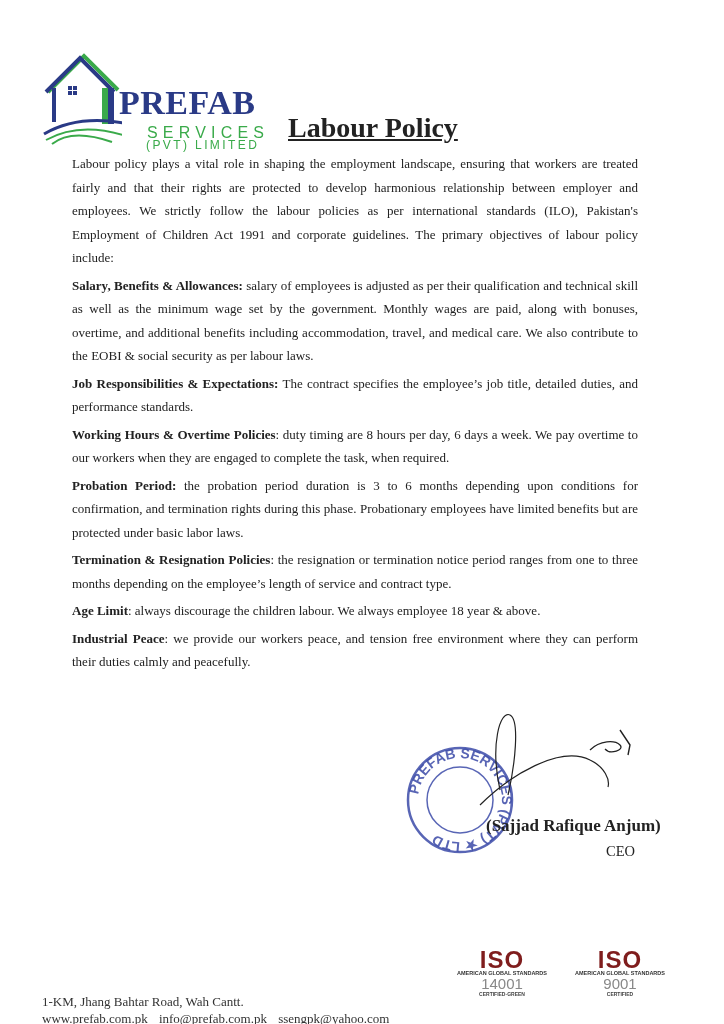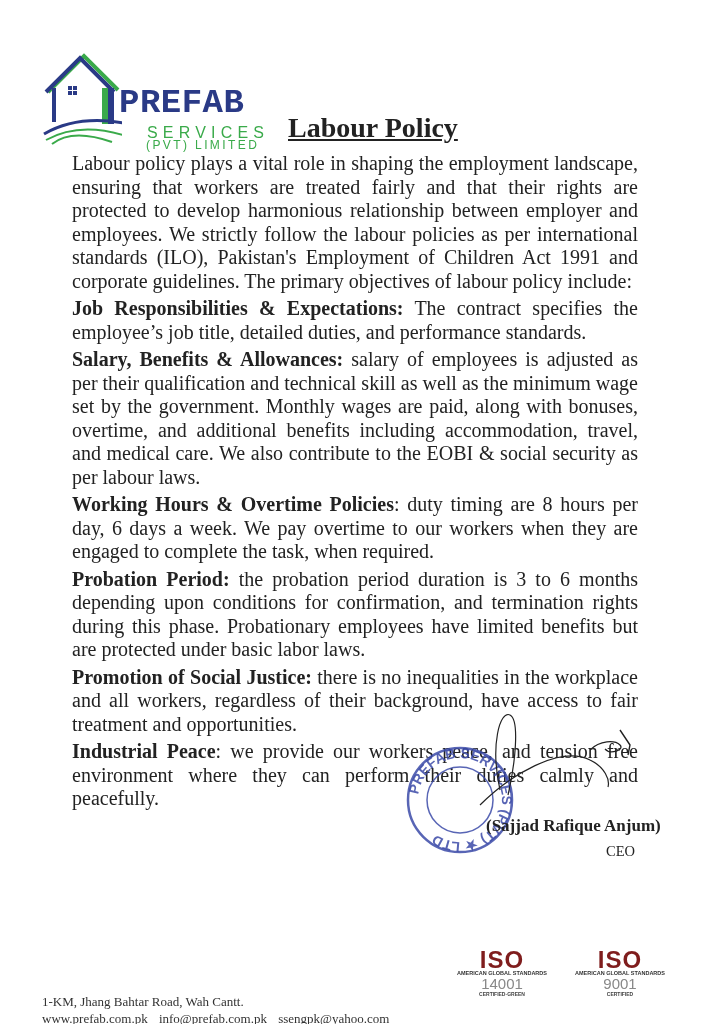--- a/index.html
+++ b/index.html
@@ -1,23 +1,23 @@
 <!DOCTYPE html>
 <html><head>
 <meta charset="utf-8">
 <style>
   html, body { margin: 0; padding: 0; background: #ffffff; }
   body { width: 724px; height: 1024px; position: relative; overflow: hidden; font-family: "Liberation Serif", serif; color: #222; }
   .logo { position: absolute; left: 42px; top: 50px; width: 230px; height: 95px; }
   .logo svg { position: absolute; left: 0; top: 0; }
-  .logo-word { position: absolute; left: 77px; top: 34px; font-family: Liberation Mono, monospace; font-weight: bold; font-size: 34px; color: #2a3a86; letter-spacing: 0.5px; }
+  .logo-word { position: absolute; left: 77px; top: 34px; font-family: Liberation Serif, serif; font-weight: bold; font-size: 34px; color: #2a3a86; letter-spacing: 0.5px; }
   .logo-sub1 { position: absolute; left: 105px; top: 74px; font-family: "Liberation Sans", sans-serif; font-size: 16px; color: #3aaa4a; letter-spacing: 5.2px; }
   .logo-sub2 { position: absolute; left: 104px; top: 88px; font-family: "Liberation Sans", sans-serif; font-size: 12px; color: #3aaa4a; letter-spacing: 2.4px; }
   .doc-title { position: absolute; left: 288px; top: 112px; font-family: "Liberation Serif", serif; font-weight: bold; font-size: 28px; text-decoration: underline; color: #222; }
-  .body { position: absolute; left: 72px; top: 152px; width: 566px; font-size: 20px; line-height: 23.5px; text-align: justify; }
+  .body { position: absolute; left: 72px; top: 152px; width: 566px; font-size: 13px; line-height: 23.5px; text-align: justify; }
   .body p { margin: 0 0 4px 0; }
   .body b { font-weight: bold; }
   .stamp { position: absolute; left: 405px; top: 745px; width: 110px; height: 110px; }
   .signature { position: absolute; left: 470px; top: 705px; width: 180px; height: 110px; }
   .signer { position: absolute; left: 486px; top: 816px; font-weight: bold; font-size: 17px; }
   .signer-title { position: absolute; left: 606px; top: 843px; font-size: 14.5px; }
   .footer { position: absolute; left: 42px; top: 957px; font-size: 13px; line-height: 17px; color: #333; margin-top: 36px; }
   .footer .line3 span { margin-right: 8px; }
   .iso { position: absolute; top: 950px; width: 90px; height: 60px; text-align: center; font-family: "Liberation Sans", sans-serif; }
   .iso .iso-word { font-weight: bold; font-size: 24px; color: #7f1d1d; letter-spacing: 1px; line-height: 20px; }
@@ -46,25 +46,26 @@
   </svg>
   <div class="logo-word">PREFAB</div>
   <div class="logo-sub1">SERVICES</div>
   <div class="logo-sub2">(PVT) LIMITED</div>
 </div>
 
 <div class="doc-title">Labour Policy</div>
 
 <div class="body">
   <p>Labour policy plays a vital role in shaping the employment landscape, ensuring that workers are treated fairly and that their rights are protected to develop harmonious relationship between employer and employees. We strictly follow the labour policies as per international standards (ILO), Pakistan's Employment of Children Act 1991 and corporate guidelines. The primary objectives of labour policy include:</p>
+  <p><b>Salary, Benefits &amp; Allowances:</b><span> salary of employees is adjusted as per their qualification and technical skill as well as the minimum wage set by the government. Monthly wages are paid, along with bonuses, overtime, and additional benefits including accommodation, travel, and medical care. We also contribute to the EOBI &amp; social security as per labour laws.</span></p>
   <p><b>Job Responsibilities &amp; Expectations:</b><span> The contract specifies the employee’s job title, detailed duties, and performance standards.</span></p>
-  <p><b>Salary, Benefits &amp; Allowances:</b><span> salary of employees is adjusted as per their qualification and technical skill as well as the minimum wage set by the government. Monthly wages are paid, along with bonuses, overtime, and additional benefits including accommodation, travel, and medical care. We also contribute to the EOBI &amp; social security as per labour laws.</span></p>
   <p><b>Working Hours &amp; Overtime Policies</b><span>: duty timing are 8 hours per day, 6 days a week. We pay overtime to our workers when they are engaged to complete the task, when required.</span></p>
   <p><b>Probation Period:</b><span> the probation period duration is 3 to 6 months depending upon conditions for confirmation, and termination rights during this phase. Probationary employees have limited benefits but are protected under basic labor laws.</span></p>
-  <p><b>Promotion of Social Justice:</b><span> there is no inequalities in the workplace and all workers, regardless of their background, have access to fair treatment and opportunities.</span></p>
+  <p><b>Termination &amp; Resignation Policies</b><span>: the resignation or termination notice period ranges from one to three months depending on the employee’s length of service and contract type.</span></p>
+  <p><b>Age Limit</b><span>: always discourage the children labour. We always employee 18 year &amp; above.</span></p>
   <p><b>Industrial Peace</b><span>: we provide our workers peace, and tension free environment where they can perform their duties calmly and peacefully.</span></p>
 </div>
 
 <svg class="stamp" viewBox="0 0 110 110">
   <defs>
     <path id="stampArc" d="M55,55 m-42,0 a42,42 0 1,1 84,0 a42,42 0 1,1 -84,0"></path>
   </defs>
   <circle cx="55" cy="55" r="52" fill="none" stroke="#3b4aa8" stroke-width="2.5" opacity="0.85"></circle>
   <circle cx="55" cy="55" r="33" fill="none" stroke="#3b4aa8" stroke-width="1.5" opacity="0.85"></circle>
   <text font-family="Liberation Sans, sans-serif" font-weight="bold" font-size="14" fill="#3b4aa8" opacity="0.85">

